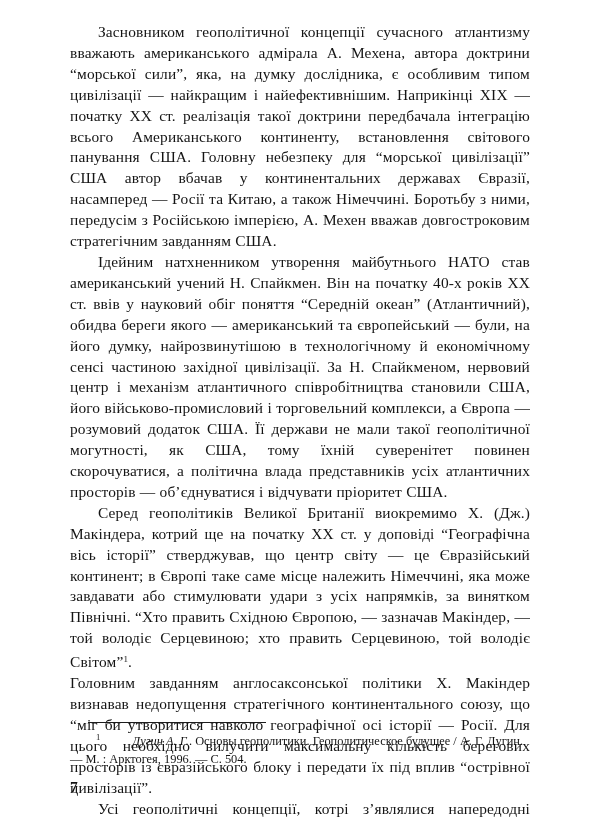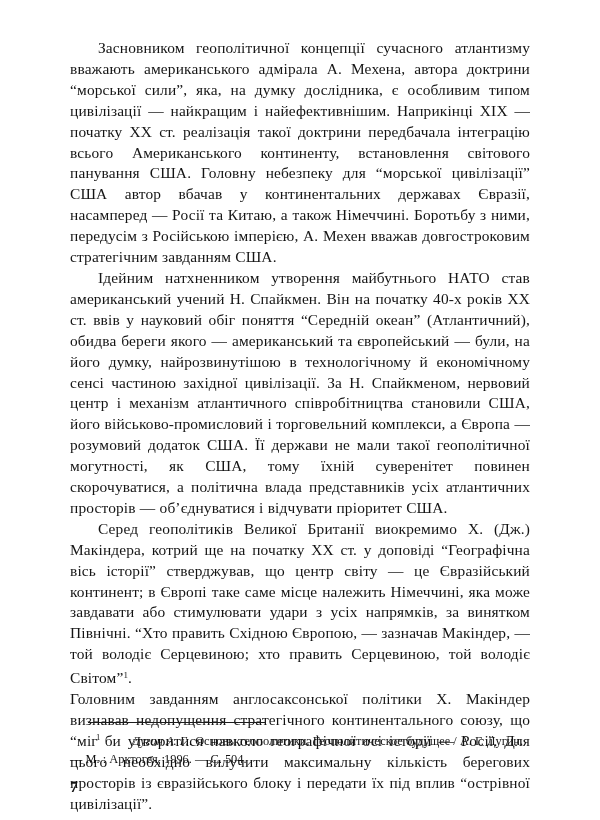--- a/index.html
+++ b/index.html
@@ -13,21 +13,21 @@
     font-family: "Liberation Serif", "DejaVu Serif", serif;
     color: #141414;
     overflow: hidden;
   }
 
   .page {
     position: relative;
     width: 600px;
     height: 820px;
     box-sizing: border-box;
-    padding: 38px 70px 0 70px;
+    padding: 22px 70px 0 70px;
   }
 
   .body-text {
     font-size: 15.4px;
     line-height: 20.9px;
     text-align: justify;
     text-justify: inter-word;
     letter-spacing: 0.01em;
     word-spacing: 0.01em;
   }

